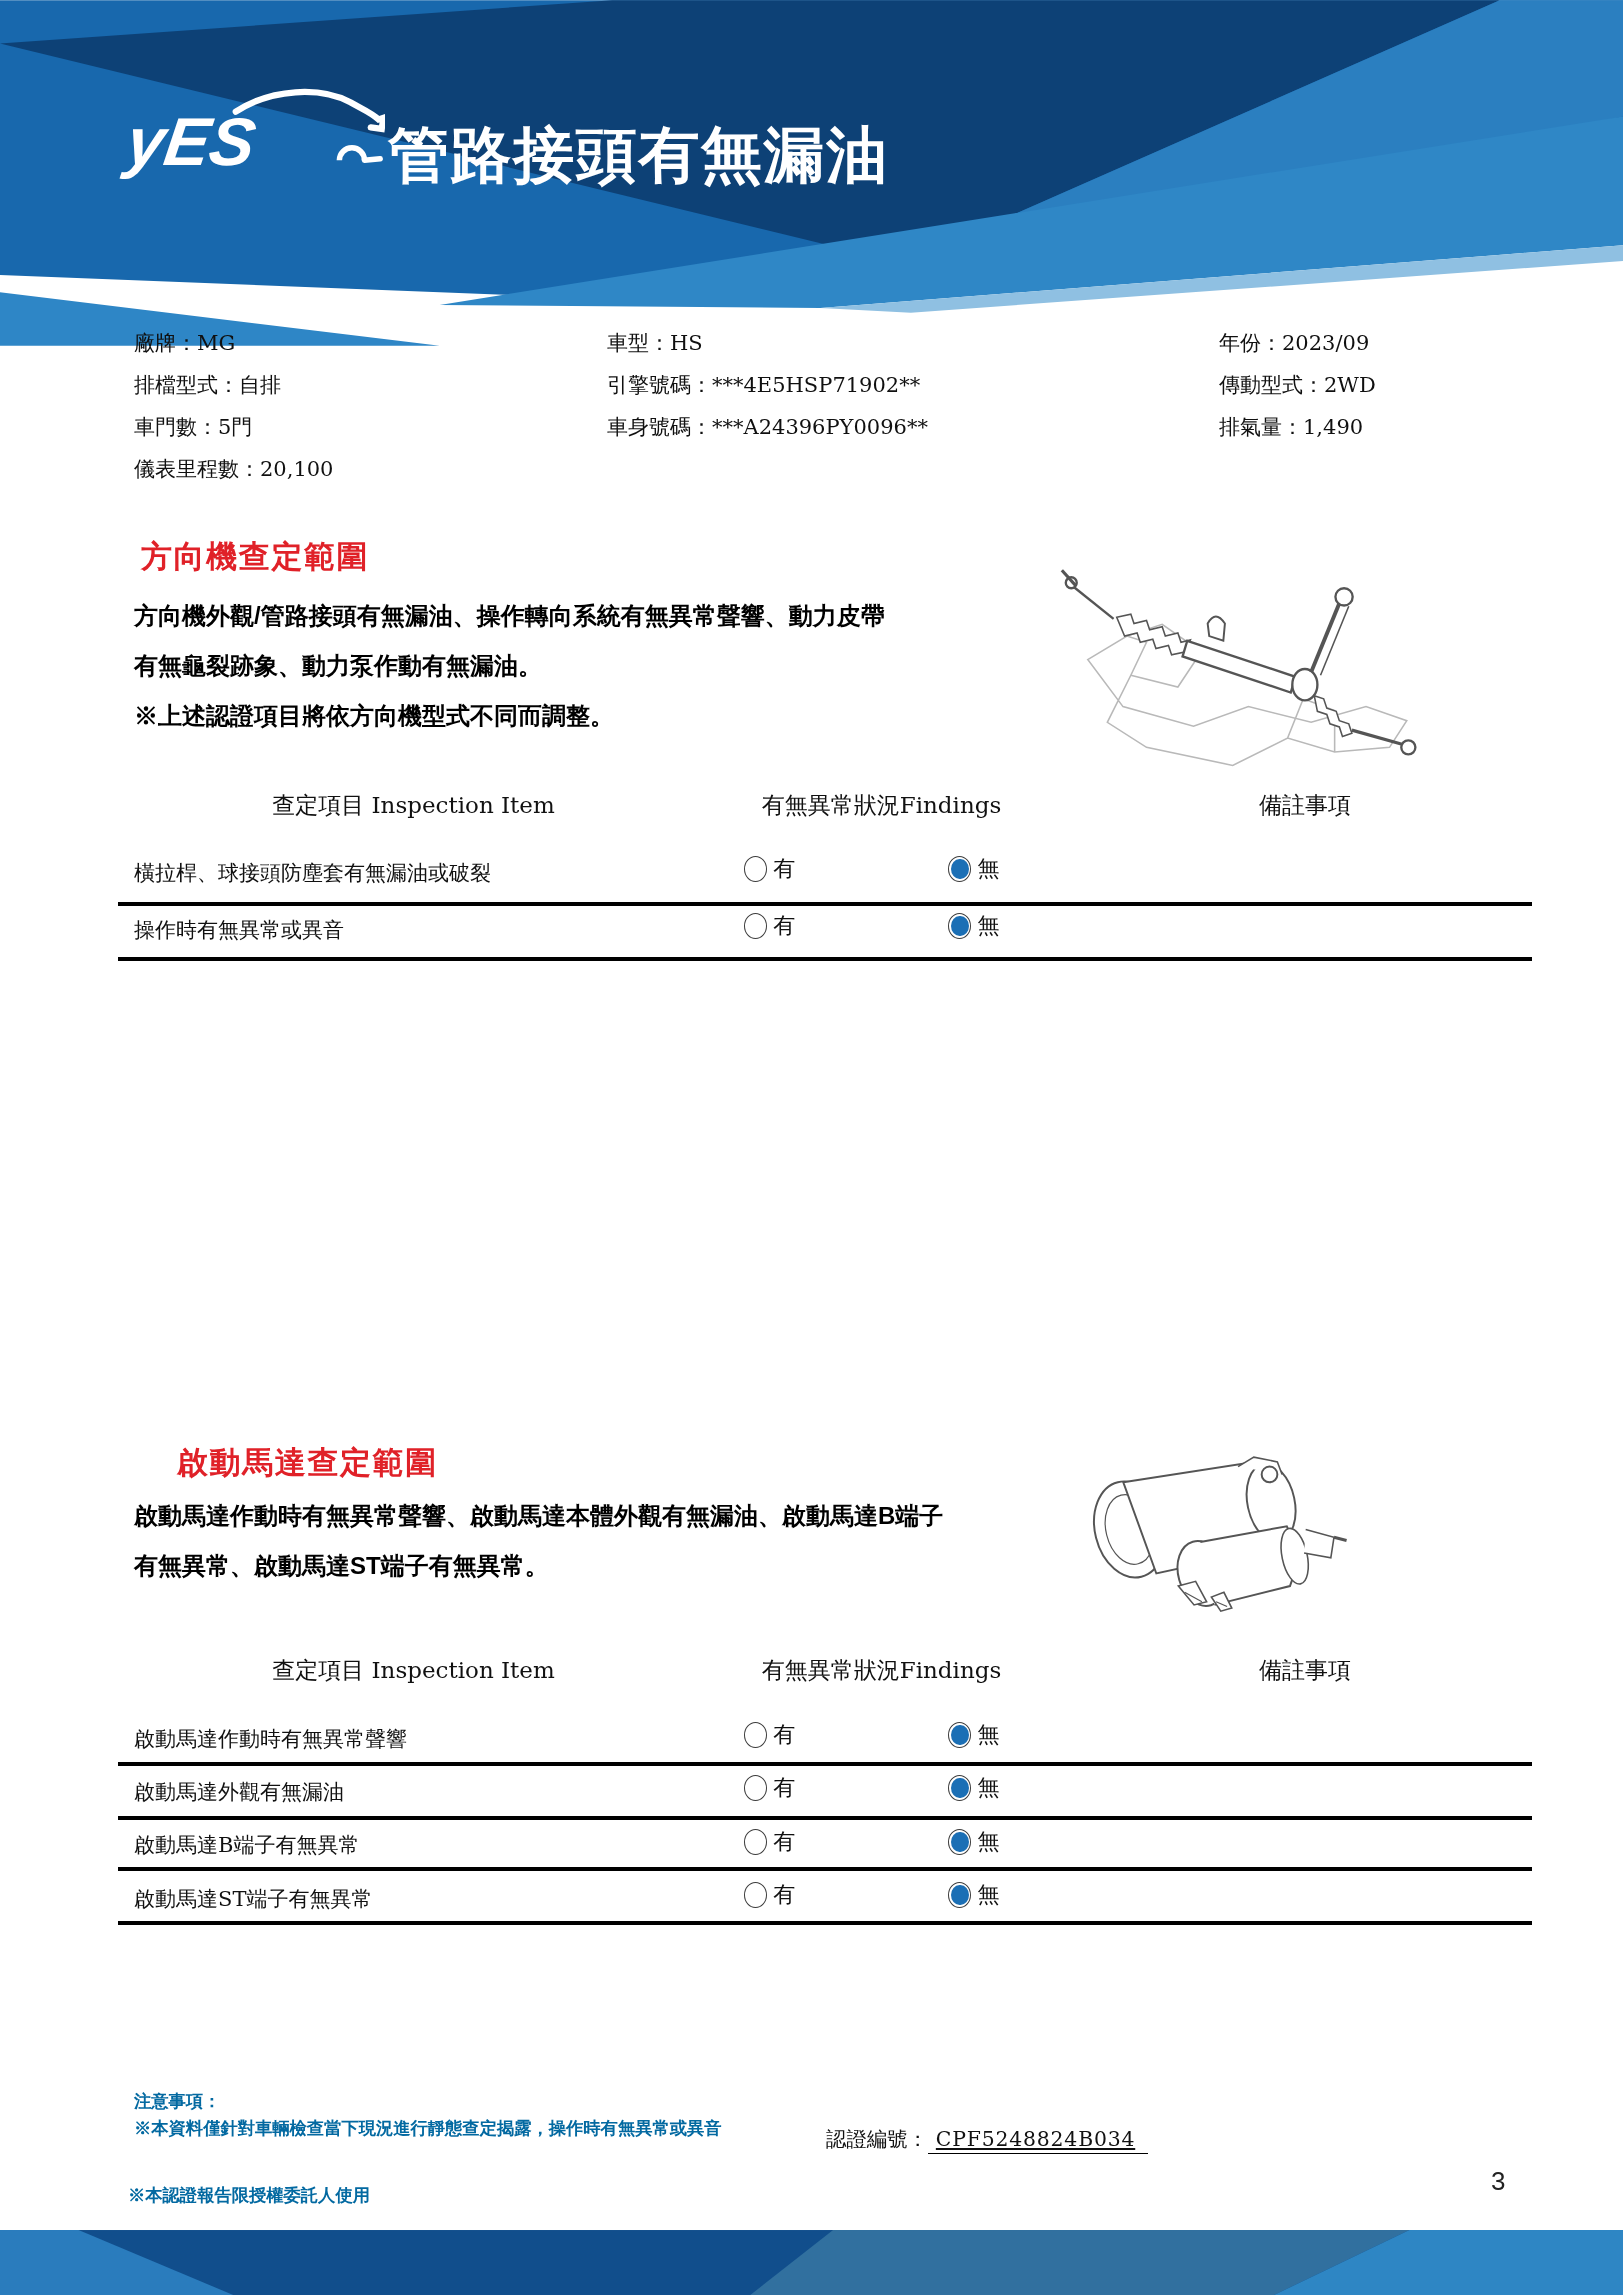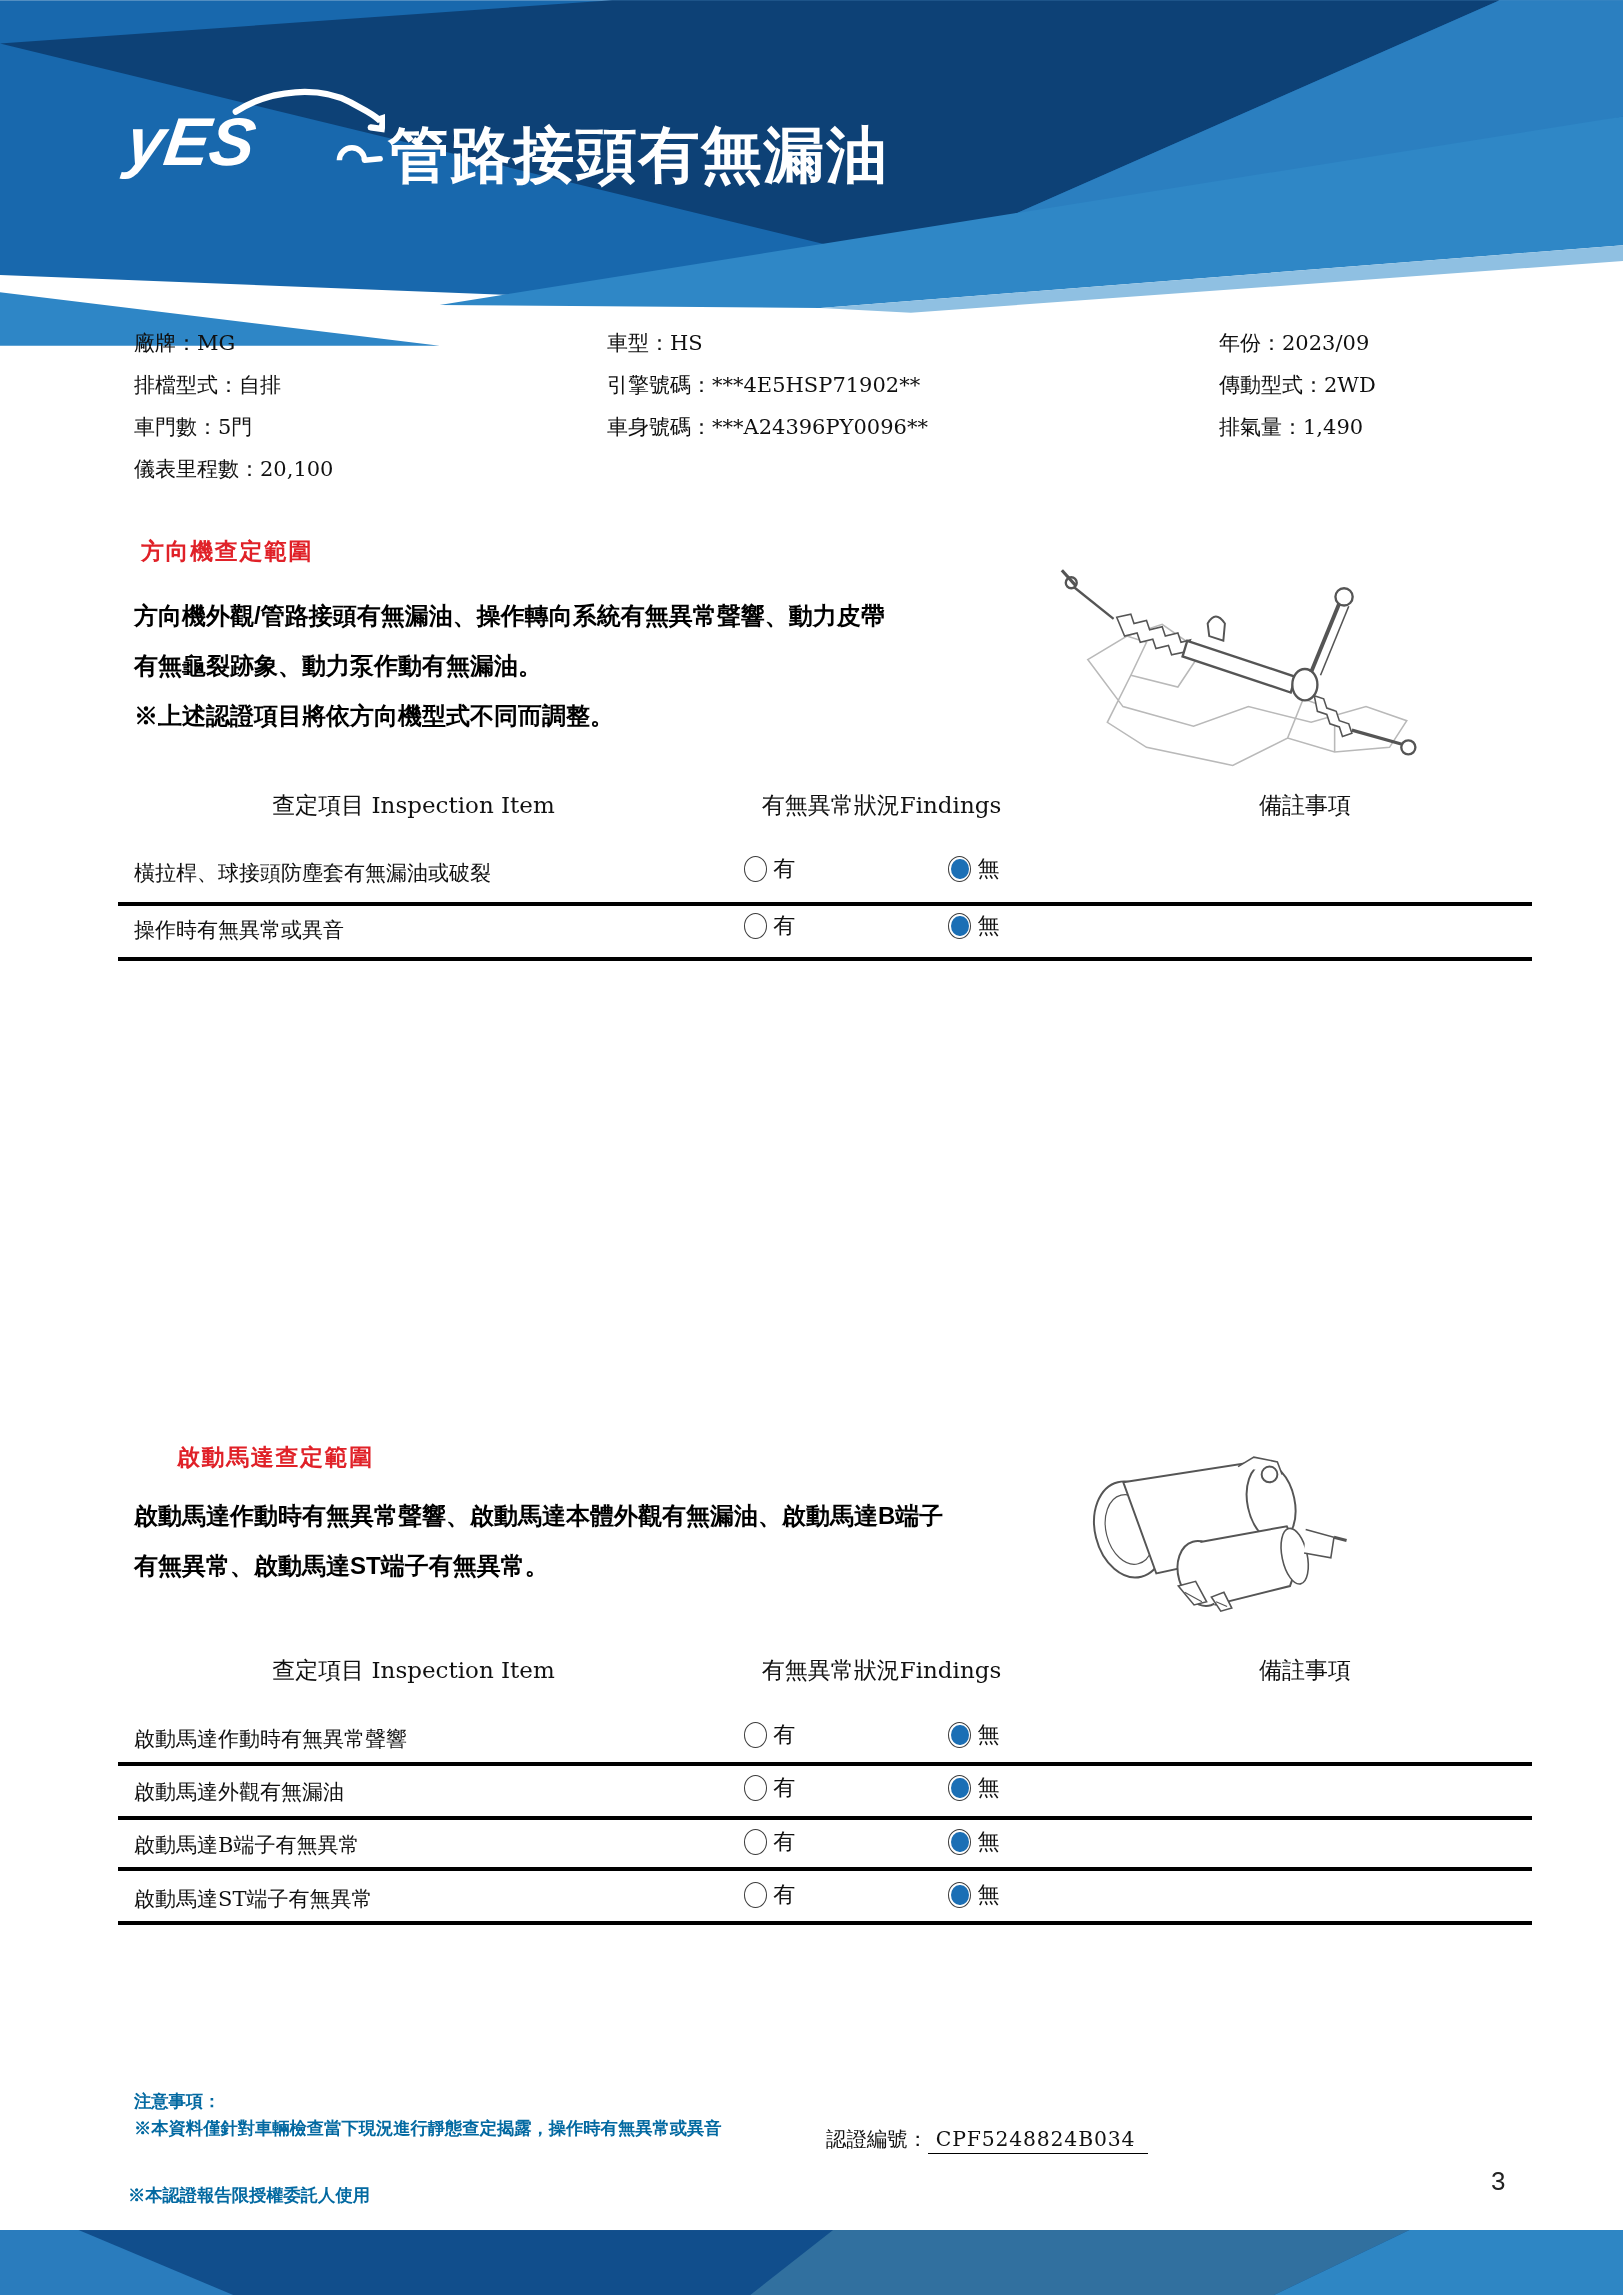--- a/index.html
+++ b/index.html
@@ -15,21 +15,21 @@
   .page-title{
     left:388px;top:116px;font-size:61px;line-height:79px;font-weight:bold;
     color:#ffffff;font-family:"Liberation Sans",sans-serif;letter-spacing:1.6px;
     white-space:nowrap;
   }
   
   .veh-col{font-size:21px;color:#101010;line-height:42px;white-space:nowrap;}
   .veh-col div{height:42px;}
   
   .sec-title{
-    font-size:23px;font-weight:bold;color:#e02128;
+    font-size:31px;font-weight:bold;color:#e02128;
     font-family:"Liberation Sans",sans-serif;white-space:nowrap;letter-spacing:1.6px;
   }
   .sec-desc{
     font-size:24px;font-weight:bold;color:#000;line-height:50px;
     font-family:"Liberation Sans",sans-serif;white-space:nowrap;
   }
   
   .tbl-header{font-size:23px;color:#111;text-align:center;white-space:nowrap;font-weight:500;}
   .tbl-item{font-size:21px;color:#111;white-space:nowrap;}
   .sep{background:#000;height:3.9px;left:118px;width:1414px;}
@@ -43,21 +43,21 @@
     background:#1b6fb5;border-radius:50%;
   }
   .radio-label{font-size:22px;color:#111;margin-left:6.3px;vertical-align:middle;}
   .finding-option{position:absolute;white-space:nowrap;}
   
   .notice{
     font-family:"Liberation Sans",sans-serif;font-weight:bold;
     font-size:17.3px;color:#0369a1;white-space:nowrap;
   }
   .cert-line{font-size:20.4px;color:#111;white-space:nowrap;}
-  .cert-number{border-bottom:1.6px solid #000;padding:0 12.6px 2.4px 7.9px;letter-spacing:0.8px;}
+  .cert-number{border-bottom:1.6px solid #000;padding:0 12.6px 2.4px 7.9px;letter-spacing:0.8px;text-decoration:underline;}
   .page-num{font-size:26px;color:#222;font-family:"Liberation Sans",sans-serif;}
   .bottom-band{left:0;top:2230px;width:1623px;height:66px;}
   .illu{pointer-events:none;}
 </style>
 </head>
 <body>
 
 <div class="abs header-band">
   <svg width="1623" height="346" viewBox="0 0 2067 440">
     <polygon points="0,0 2067,0 2067,170 1020,390 0,350" fill="#1868ad"></polygon>

